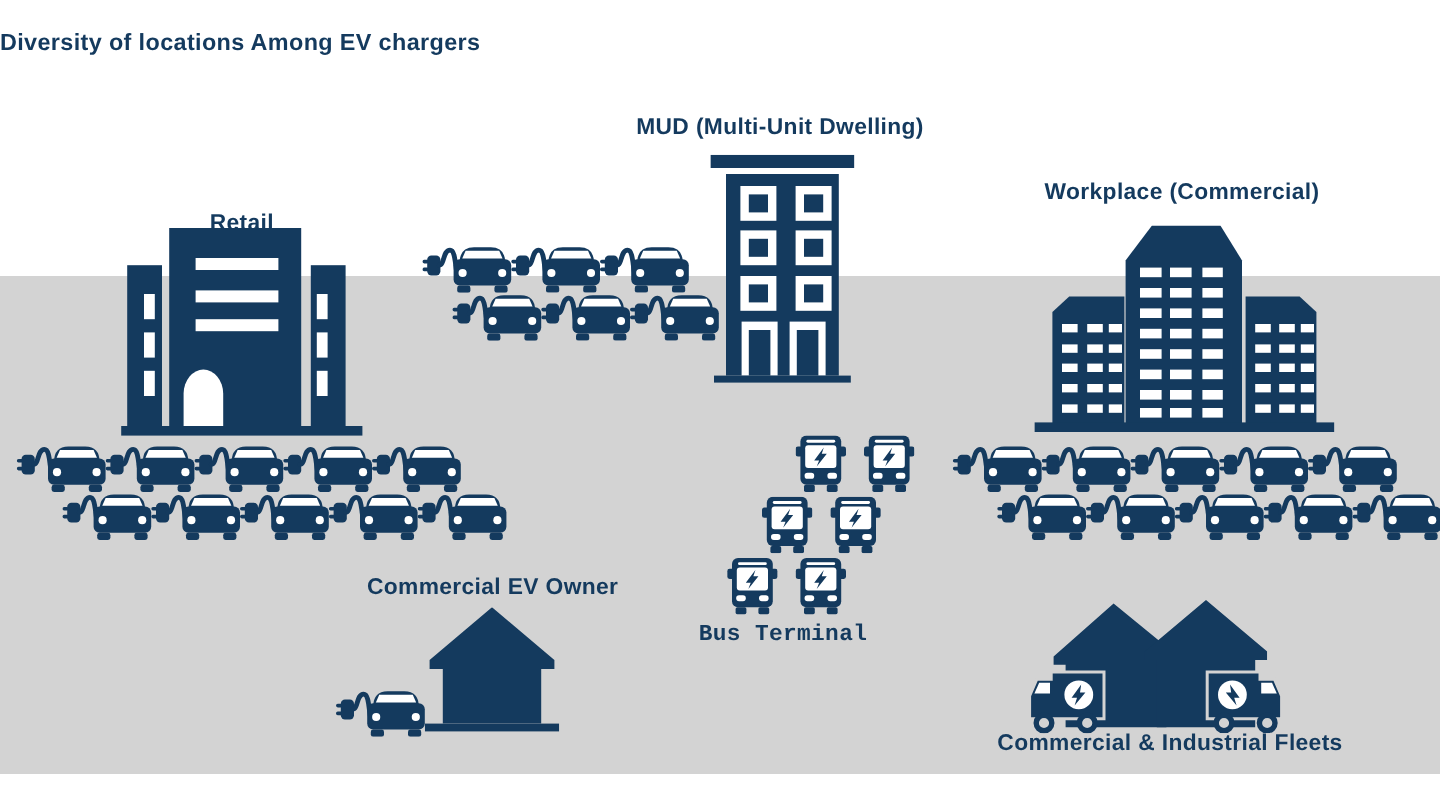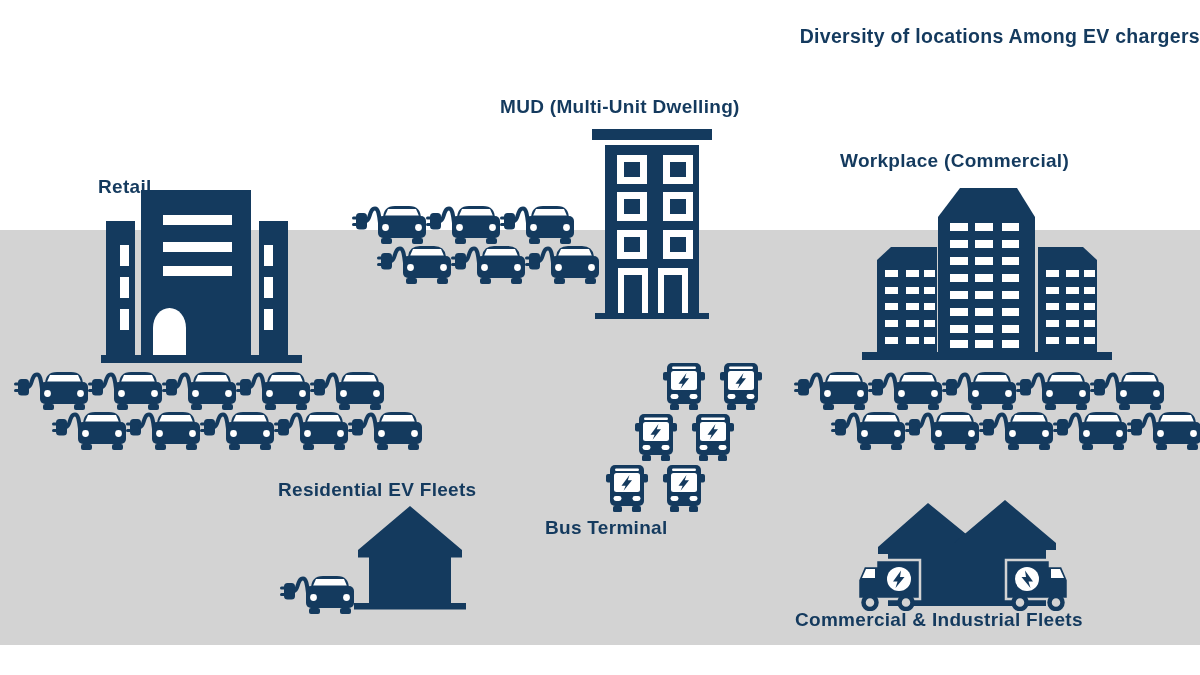--- a/index.html
+++ b/index.html
@@ -3,23 +3,23 @@
 <meta charset="utf-8">
 <style>
   html,body{margin:0;padding:0;background:#fff;}
   .stage{
     position:relative;width:1200px;height:675px;overflow:hidden;
     background:#ffffff;font-family:"Liberation Sans",sans-serif;
   }
   .gray-band{position:absolute;left:0;top:230px;width:1200px;height:415px;background:#D3D3D3;}
   .label{
     position:absolute;color:#143A5E;font-weight:700;font-size:19px;
-    letter-spacing:0.3px;text-align:left;white-space:nowrap;
+    letter-spacing:0.3px;text-align:center;white-space:nowrap;
   }
-  .title{position:absolute;left:0;top:25px;width:1200px;text-align:right;
+  .title{position:absolute;left:0;top:25px;width:1200px;text-align:left;
     color:#143A5E;font-weight:700;font-size:19.5px;letter-spacing:0.3px;}
   svg{position:absolute;display:block;}
   .navy{fill:#143A5E;}
   .white{fill:#FFFFFF;}
   .cable{fill:none;stroke:#143A5E;stroke-width:4;stroke-linecap:round;}
   .truck-outline{stroke:#D3D3D3;stroke-width:2.5;}
   .wheel-ring{fill:#D3D3D3;stroke:#143A5E;stroke-width:4.5;}
 </style>
 </head>
 <body>
@@ -229,21 +229,21 @@
     <use href="#sym-car" x="296" width="76" height="42"></use>
   </svg>
   <svg style="left:831px;top:408px" width="372" height="42" viewBox="0 0 372 42">
     <use href="#sym-car" x="0" width="76" height="42"></use>
     <use href="#sym-car" x="74" width="76" height="42"></use>
     <use href="#sym-car" x="148" width="76" height="42"></use>
     <use href="#sym-car" x="222" width="76" height="42"></use>
     <use href="#sym-car" x="296" width="76" height="42"></use>
   </svg>
 
-  <div class="label" style="left:278px;top:479px;width:265px;">Residential EV Fleets</div>
+  <div class="label" style="left:278px;top:479px;width:265px;">Commercial EV Owner</div>
 
   <svg style="left:354px;top:506px" width="112" height="104" viewBox="0 0 112 104">
     <use href="#sym-house" width="112" height="104"></use>
   </svg>
 
   <svg style="left:280px;top:572px" width="76" height="42" viewBox="0 0 76 42">
     <use href="#sym-car" width="76" height="42"></use>
   </svg>
 
   <svg style="left:663px;top:363px" width="42" height="47" viewBox="0 0 42 47">
@@ -258,21 +258,21 @@
   <svg style="left:692px;top:414px" width="42" height="47" viewBox="0 0 42 47">
       <use href="#sym-bus" width="42" height="47"></use>
     </svg>
   <svg style="left:606px;top:465px" width="42" height="47" viewBox="0 0 42 47">
       <use href="#sym-bus" width="42" height="47"></use>
     </svg>
   <svg style="left:663px;top:465px" width="42" height="47" viewBox="0 0 42 47">
       <use href="#sym-bus" width="42" height="47"></use>
     </svg>
 
-  <div class="label" style="left:545px;top:517px;width:215px;">Bus Terminal</div>
+  <div class="label" style="left:545px;top:517px;width:215px;font-family:Liberation Mono, monospace;">Bus Terminal</div>
 
   <svg style="left:876px;top:498px" width="180" height="110" viewBox="0 0 180 110">
     <use href="#sym-warehouse" width="180" height="110"></use>
   </svg>
 
   <svg style="left:854px;top:556px" width="70" height="55" viewBox="0 0 70 55">
     <use href="#sym-truck" width="70" height="55"></use>
   </svg>
   <svg style="left:1002px;top:556px" width="70" height="55" viewBox="0 0 70 55">
     <g transform="translate(70,0) scale(-1,1)">

